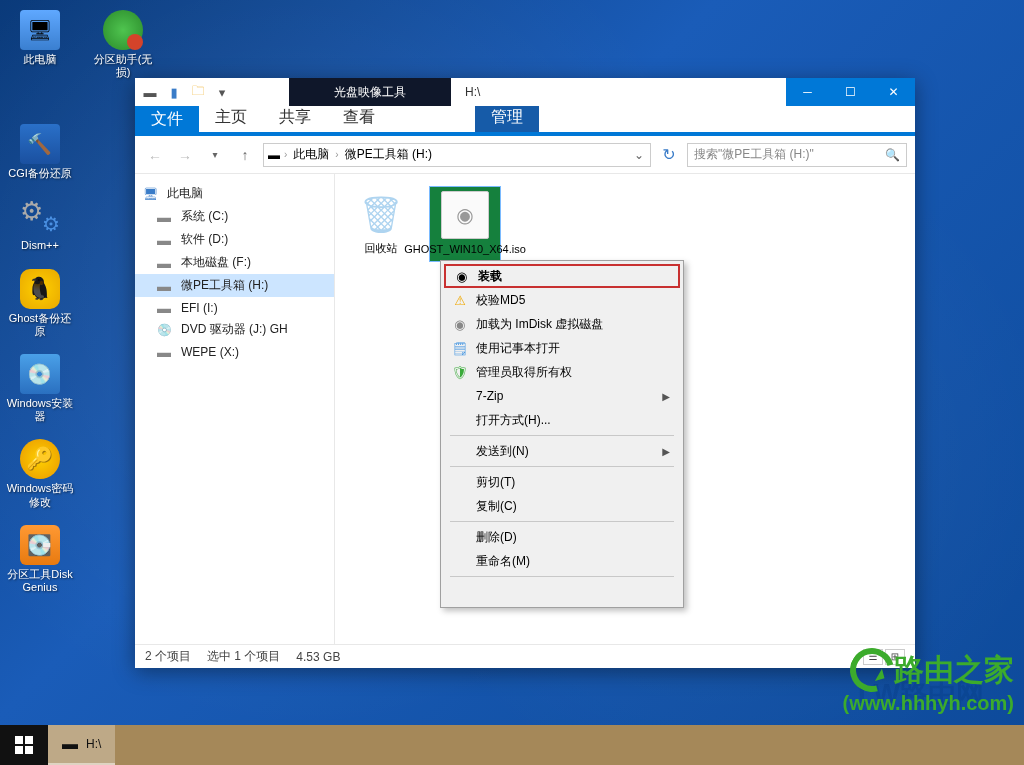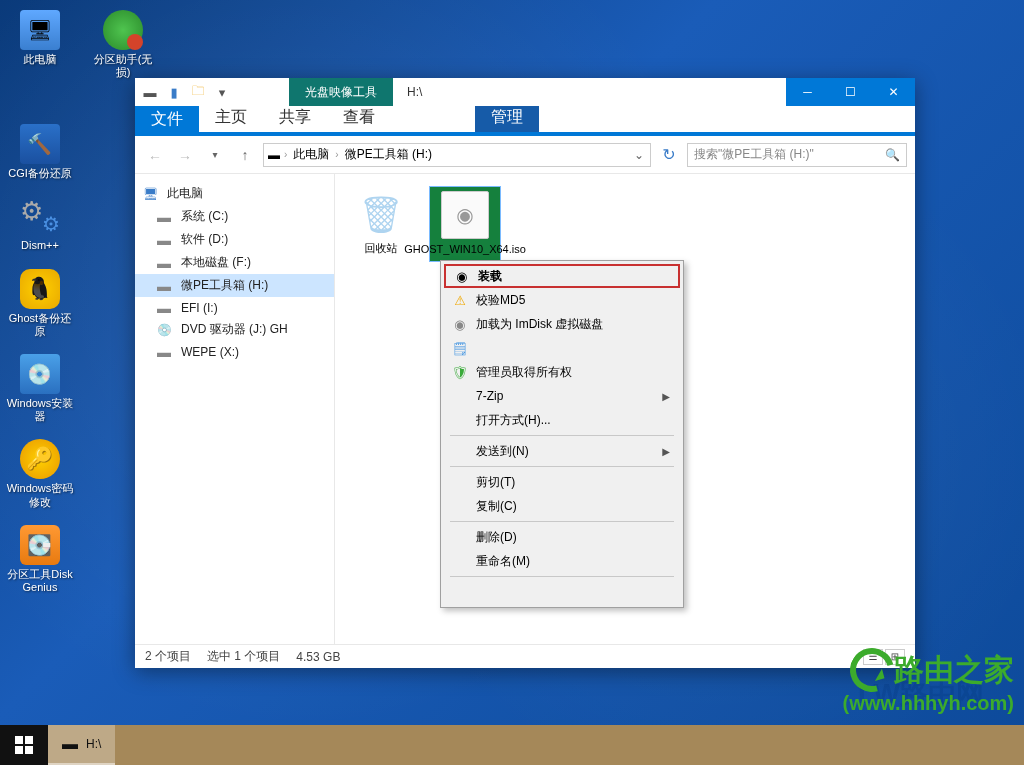--- a/index.html
+++ b/index.html
@@ -29,21 +29,21 @@
 .icon-pwd { background: radial-gradient(circle,#ffd000 0%, #e89800 100%); border-radius: 50%; display:flex; align-items:center; justify-content:center; font-size:22px;}
 .icon-pwd::after { content:'🔑';}
 .icon-diskgenius { background: linear-gradient(#ff9933,#e87a10); border-radius: 6px; display:flex; align-items:center; justify-content:center; font-size:20px;}
 .icon-diskgenius::after { content:'💽';}
 
 .explorer { position: absolute; top: 78px; left: 135px; width: 780px; height: 590px; background: #fff; box-shadow: 0 4px 20px rgba(0,0,0,0.4); display:flex; flex-direction:column; }
 
 .titlebar { height: 28px; background: #fff; display:flex; align-items:center; position:relative; }
 .titlebar-qat { display:flex; align-items:center; padding-left:6px; gap:6px;}
 .qat-icon { width:18px; height:18px; font-size:13px; display:flex; align-items:center; justify-content:center; color:#555;}
-.titlebar-context { height:100%; background:#0f766e; color:#fff; font-size:12px; padding:0 16px; display:flex; align-items:center; margin-left:58px;}
+.titlebar-context { height:100%; background:#0f172a; color:#fff; font-size:12px; padding:0 45px; display:flex; align-items:center; margin-left:58px;}
 .titlebar-path { font-size:12px; color:#333; padding-left:14px;}
 .window-controls { position:absolute; right:0; top:0; display:flex; height:28px; }
 .window-controls div { width:43px; height:28px; display:flex; align-items:center; justify-content:center; background:#0078d7; color:#fff; font-size:12px;}
 
 .ribbon-tabs { height:26px; display:flex; align-items:flex-end;}
 .ribbon-tab { padding:4px 16px; font-size:16px; color:#333; cursor:pointer;}
 .ribbon-tab.file { background:#0078d7; color:#fff; height:26px; display:flex; align-items:center;}
 .ribbon-tab.context { background:#165ba8; color:#fff; margin-left:84px;}
 .ribbon-border { height:4px; background:#0078d7;}
 
@@ -255,20 +255,21 @@
   <div class="menu-item">
     <span class="micon" style="color:#f0a800;">⚠</span>
     <span class="mlabel">校验MD5</span>
   </div>
   <div class="menu-item">
     <span class="micon" style="color:#888;">◉</span>
     <span class="mlabel">加载为 ImDisk 虚拟磁盘</span>
   </div>
   <div class="menu-item">
     <span class="micon" style="color:#3a90e0;">🗒</span>
+    <span class="mlabel">使用记事本打开</span>
   </div>
   <div class="menu-item">
     <span class="micon" style="color:#3aab3a;">🛡</span>
     <span class="mlabel">管理员取得所有权</span>
   </div>
   <div class="menu-item">
     <span class="micon"></span>
     <span class="mlabel">7-Zip</span>
     <span class="arrow">▶</span>
   </div>

